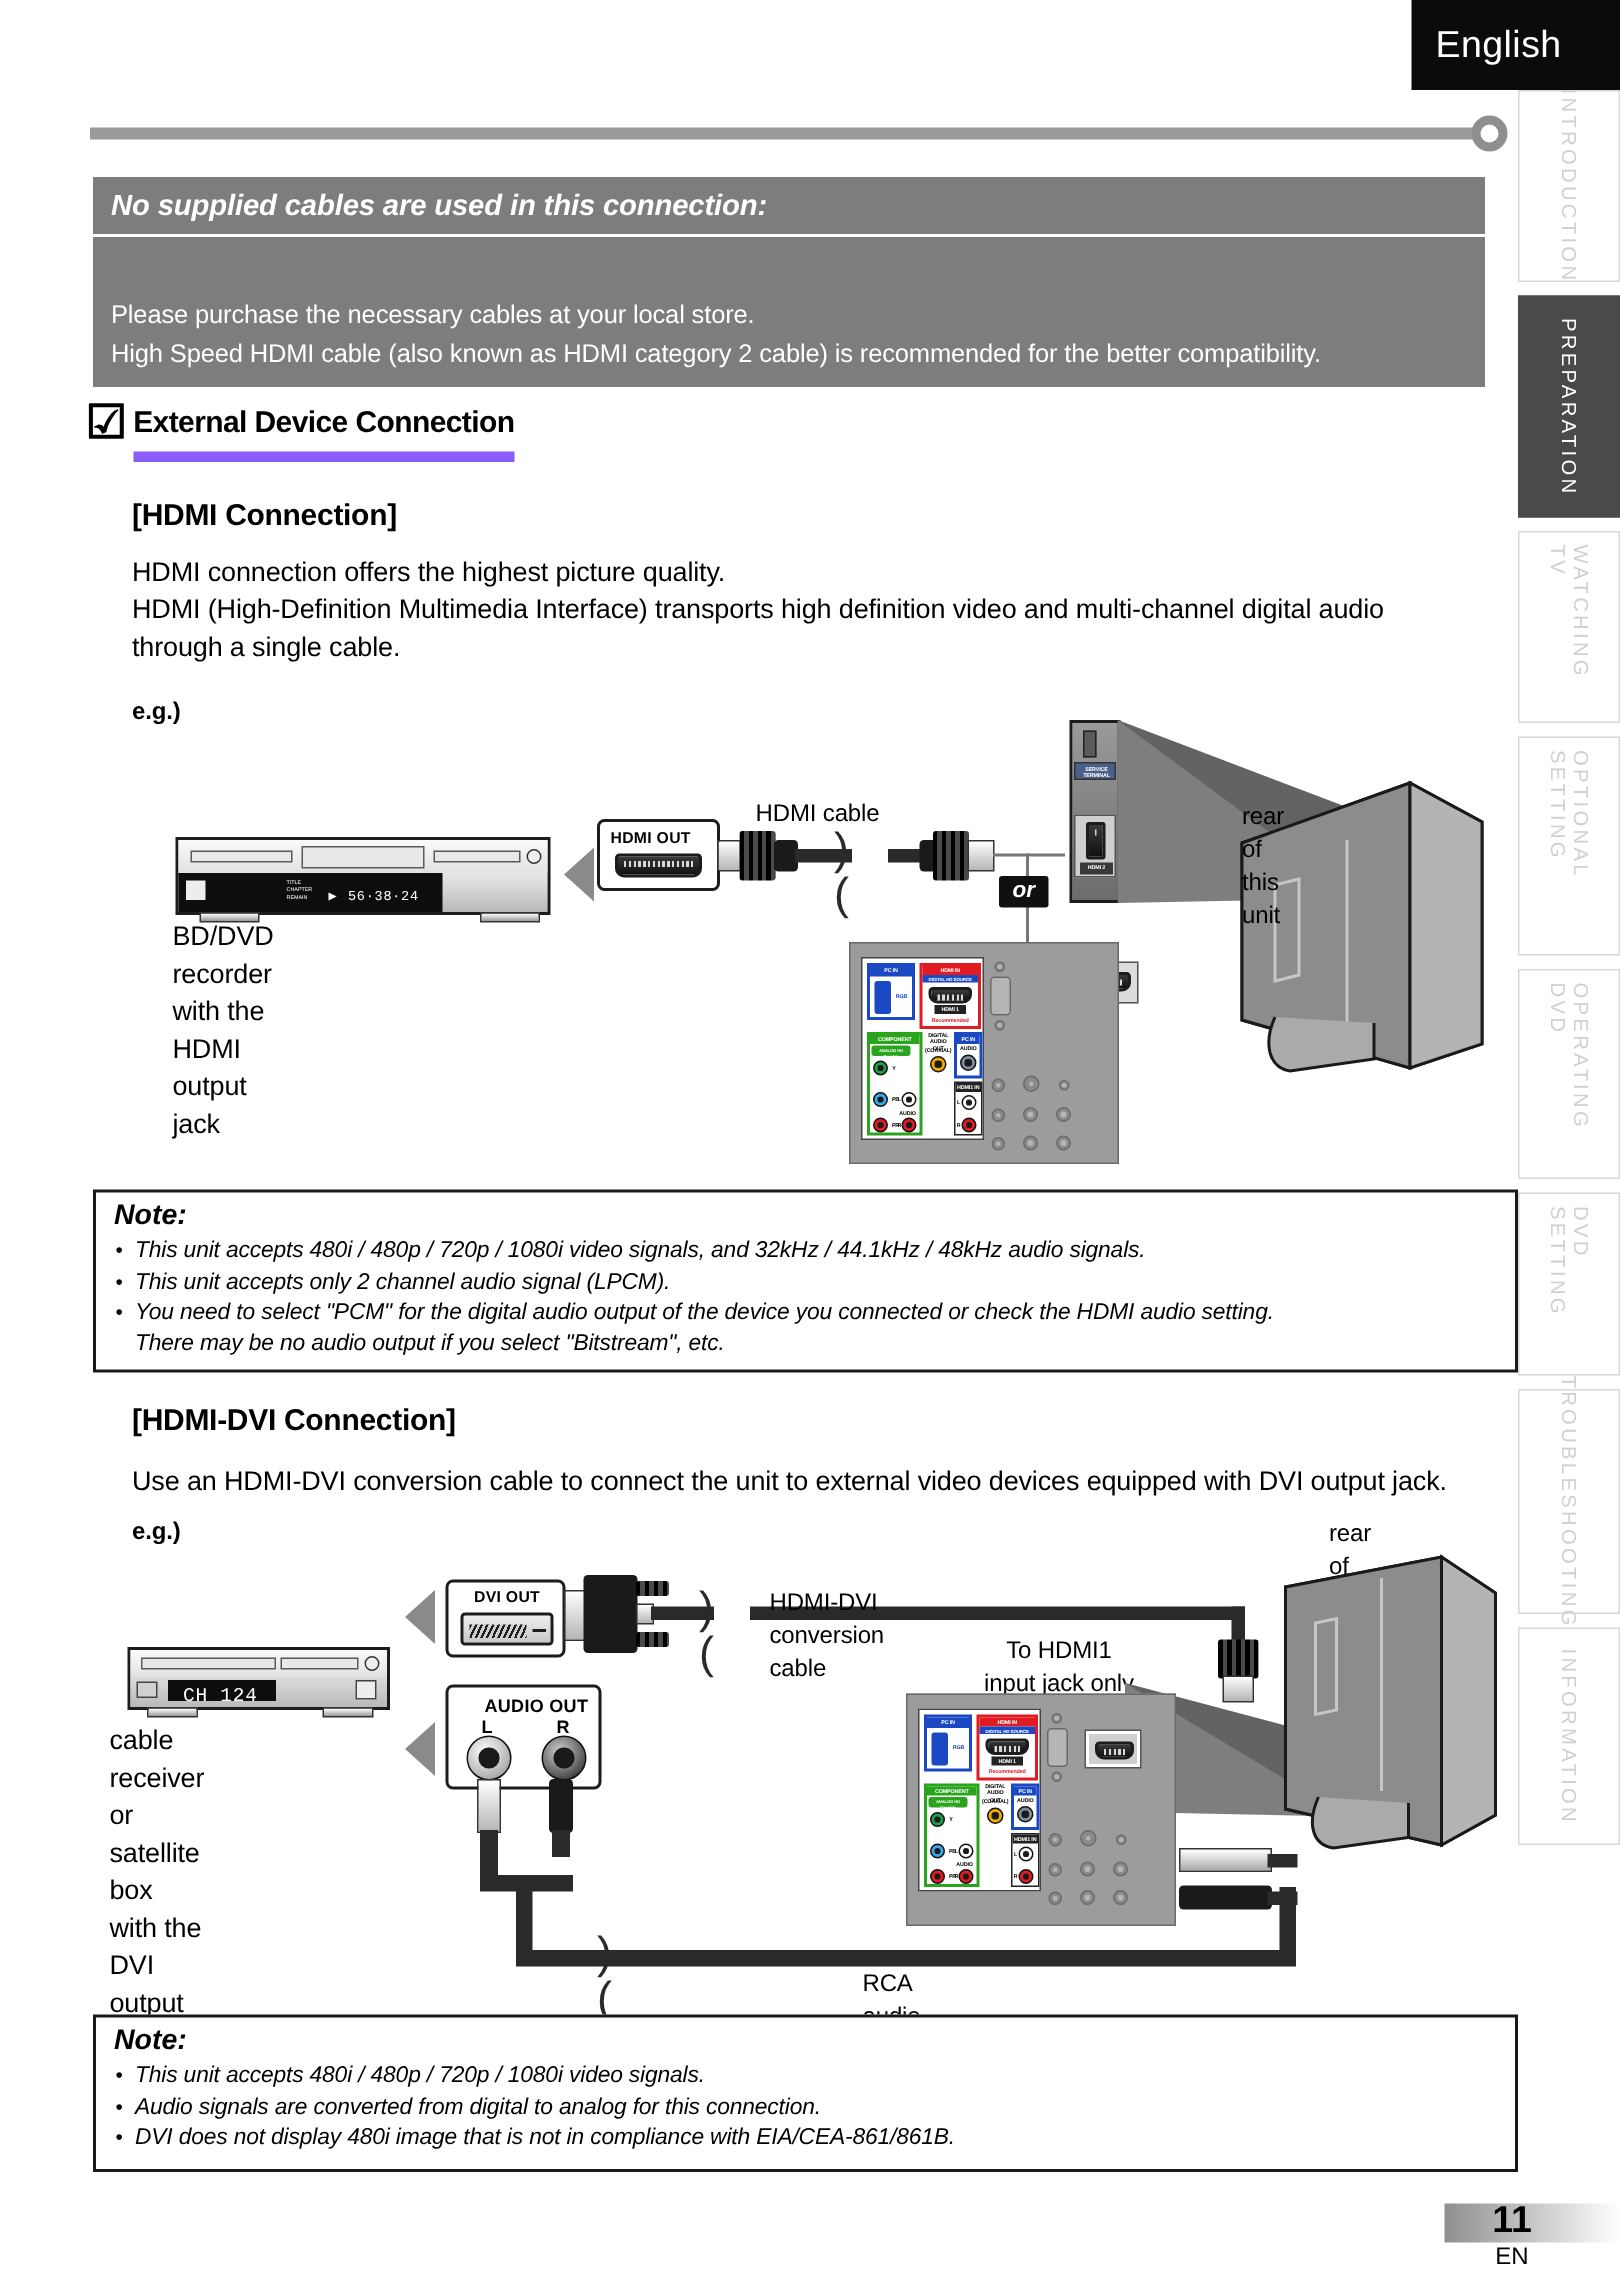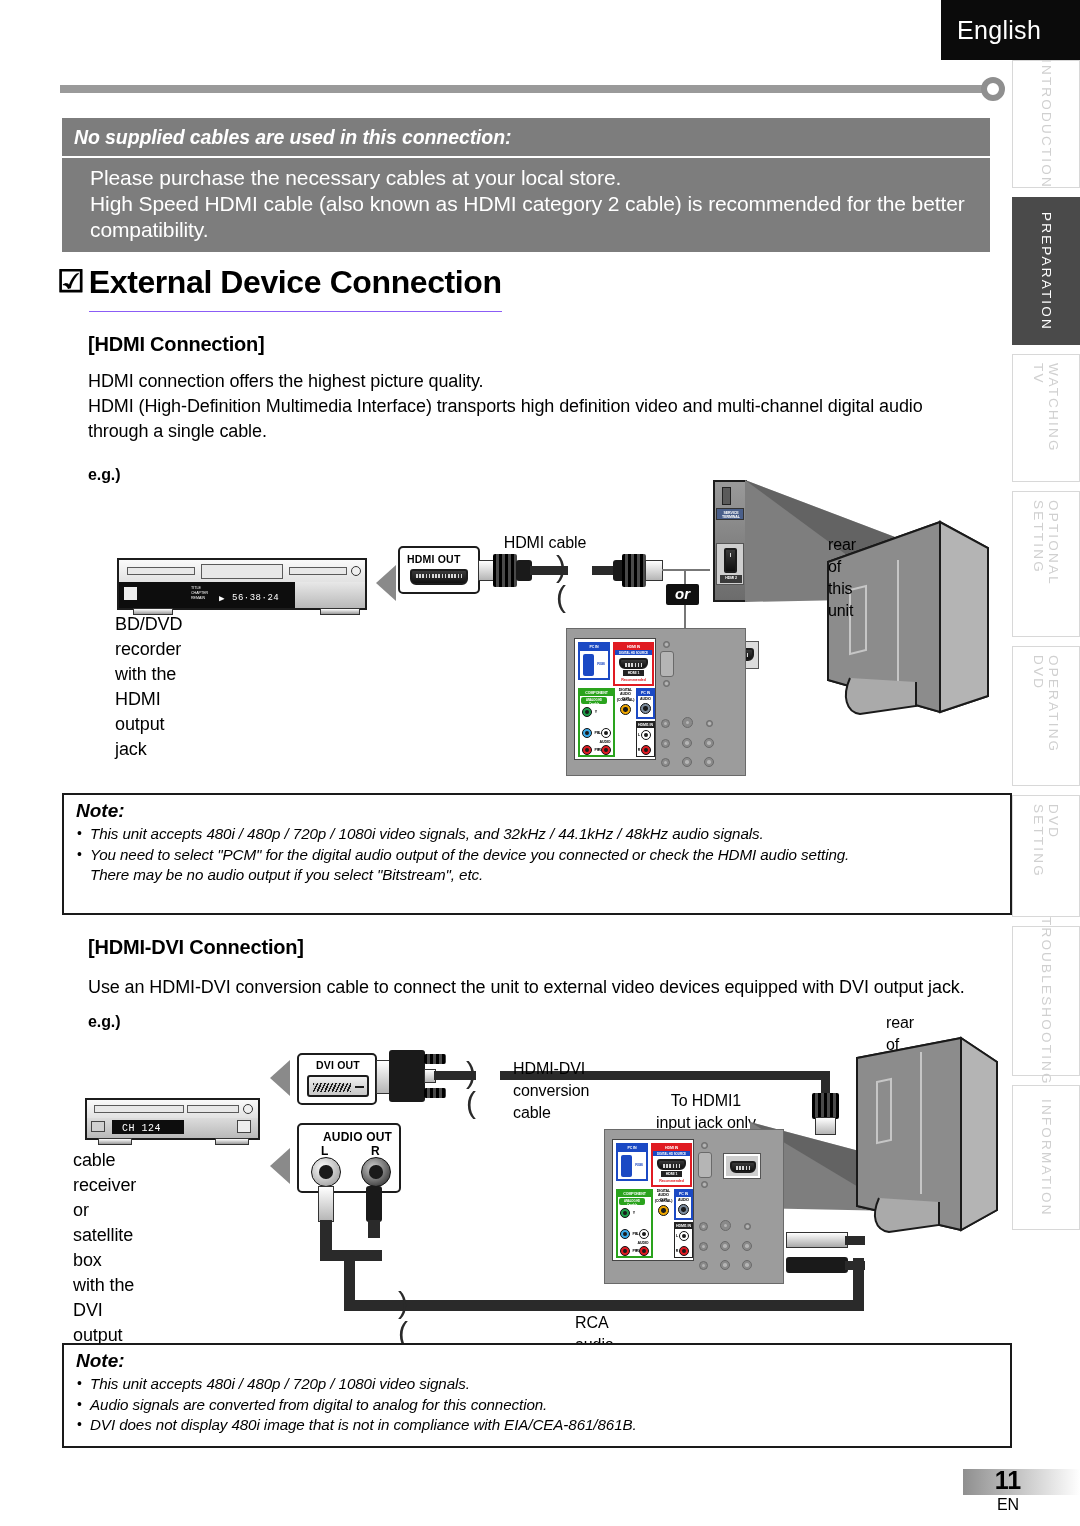--- a/index.html
+++ b/index.html
@@ -39,32 +39,33 @@
     background:#7d7d7d;color:#ffffff;
     box-sizing:border-box;
   }
   .notice-title{
     font-style:italic;font-weight:bold;font-size:19.5px;
     padding:8px 12px 7px 12px;
     border-bottom:2px solid #ffffff;
     letter-spacing:-.1px;
   }
   .notice-body{
-    padding:7px 12px 9px 28px;font-size:21px;line-height:26px;
+    padding:7px 12px 9px 12px;font-size:17px;line-height:26px;
     letter-spacing:-.1px;
+    margin-top:32px;
   }
 
   
   .h1-wrap{position:absolute;left:57px;top:265px;display:flex;align-items:flex-start;}
   .h1-check{
     font-size:31px;line-height:34px;margin-right:4px;font-weight:bold;
   }
   .h1-text{
-    font-size:32px;font-weight:bold;line-height:34px;
-    border-bottom:1px solid #8b5cf6;padding-bottom:12px;letter-spacing:-.4px;
+    font-size:20px;font-weight:bold;line-height:34px;
+    border-bottom:7px solid #8b5cf6;padding-bottom:2px;letter-spacing:-.4px;
   }
 
   
   .sec-h{position:absolute;font-size:20px;font-weight:bold;letter-spacing:-.2px;}
   .para{position:absolute;font-size:18px;line-height:25px;letter-spacing:-.1px;}
   .eg{position:absolute;font-size:16px;font-weight:bold;letter-spacing:-.1px;}
 
   
   .note{
     position:absolute;border:2px solid #1a1a1a;box-sizing:border-box;background:#fff;
@@ -434,20 +435,21 @@
       <div class="screwdot" style="left:94px;top:129px;width:9px;height:9px;"></div>
       <div class="screwdot" style="left:115px;top:128px;width:10px;height:10px;"></div>
       <div class="screwdot" style="left:137px;top:128px;width:10px;height:10px;"></div>
     </div>
   </div>
 
   <div class="note" style="left:62px;top:793px;width:950px;height:122px;">
     <div class="note-title">Note:</div>
     <ul>
       <li>This unit accepts 480i / 480p / 720p / 1080i video signals, and 32kHz / 44.1kHz / 48kHz audio signals.</li>
+      <li>This unit accepts only 2 channel audio signal (LPCM).</li>
       <li>You need to select "PCM" for the digital audio output of the device you connected or check the HDMI audio setting.</li>
       <li class="cont">There may be no audio output if you select "Bitstream", etc.</li>
     </ul>
   </div>
 
   <div class="sec-h" style="left:88px;top:936px;">[HDMI-DVI Connection]</div>
   <div class="para" style="left:88px;top:975px;width:920px;">Use an HDMI-DVI conversion cable to connect the unit to external video devices equipped with DVI output jack.</div>
   <div class="eg" style="left:88px;top:1013px;">e.g.)</div>
 
   <div class="dg">
@@ -456,21 +458,21 @@
 
     <div class="recorder" style="left:85px;top:1098px;width:175px;height:42px;">
       <div class="rec-top" style="height:18px;">
         <div class="rec-slot" style="left:7px;width:88px;top:5px;"></div>
         <div class="rec-slot" style="left:100px;width:50px;top:5px;"></div>
         <div class="rec-knob" style="left:156px;top:4px;"></div>
       </div>
       <div class="rec-disp" style="top:18px;background:linear-gradient(to bottom,#dcdcdc,#b9b9b9);">
         <div class="blk" style="left:4px;top:3px;width:14px;height:11px;background:#d0d0d0;border:1px solid #444;"></div>
         <div class="blk" style="left:25px;top:2px;width:72px;height:14px;background:#0d0d0d;">
-          <div class="rec-time" style="left:10px;top:3px;font-size:10px;">CH 124</div>
+          <div class="rec-time" style="left:10px;top:3px;font-size:13px;">CH 124</div>
         </div>
         <div class="blk" style="left:150px;top:2px;width:14px;height:13px;background:#ededed;border:1px solid #444;"></div>
       </div>
     </div>
     <div class="rec-foot" style="left:98px;top:1138px;width:34px;"></div>
     <div class="rec-foot" style="left:215px;top:1138px;width:34px;"></div>
 
     <div class="para" style="left:73px;top:1148px;">
       <div>cable receiver or satellite box</div>
       <div>with the DVI output jack</div>

